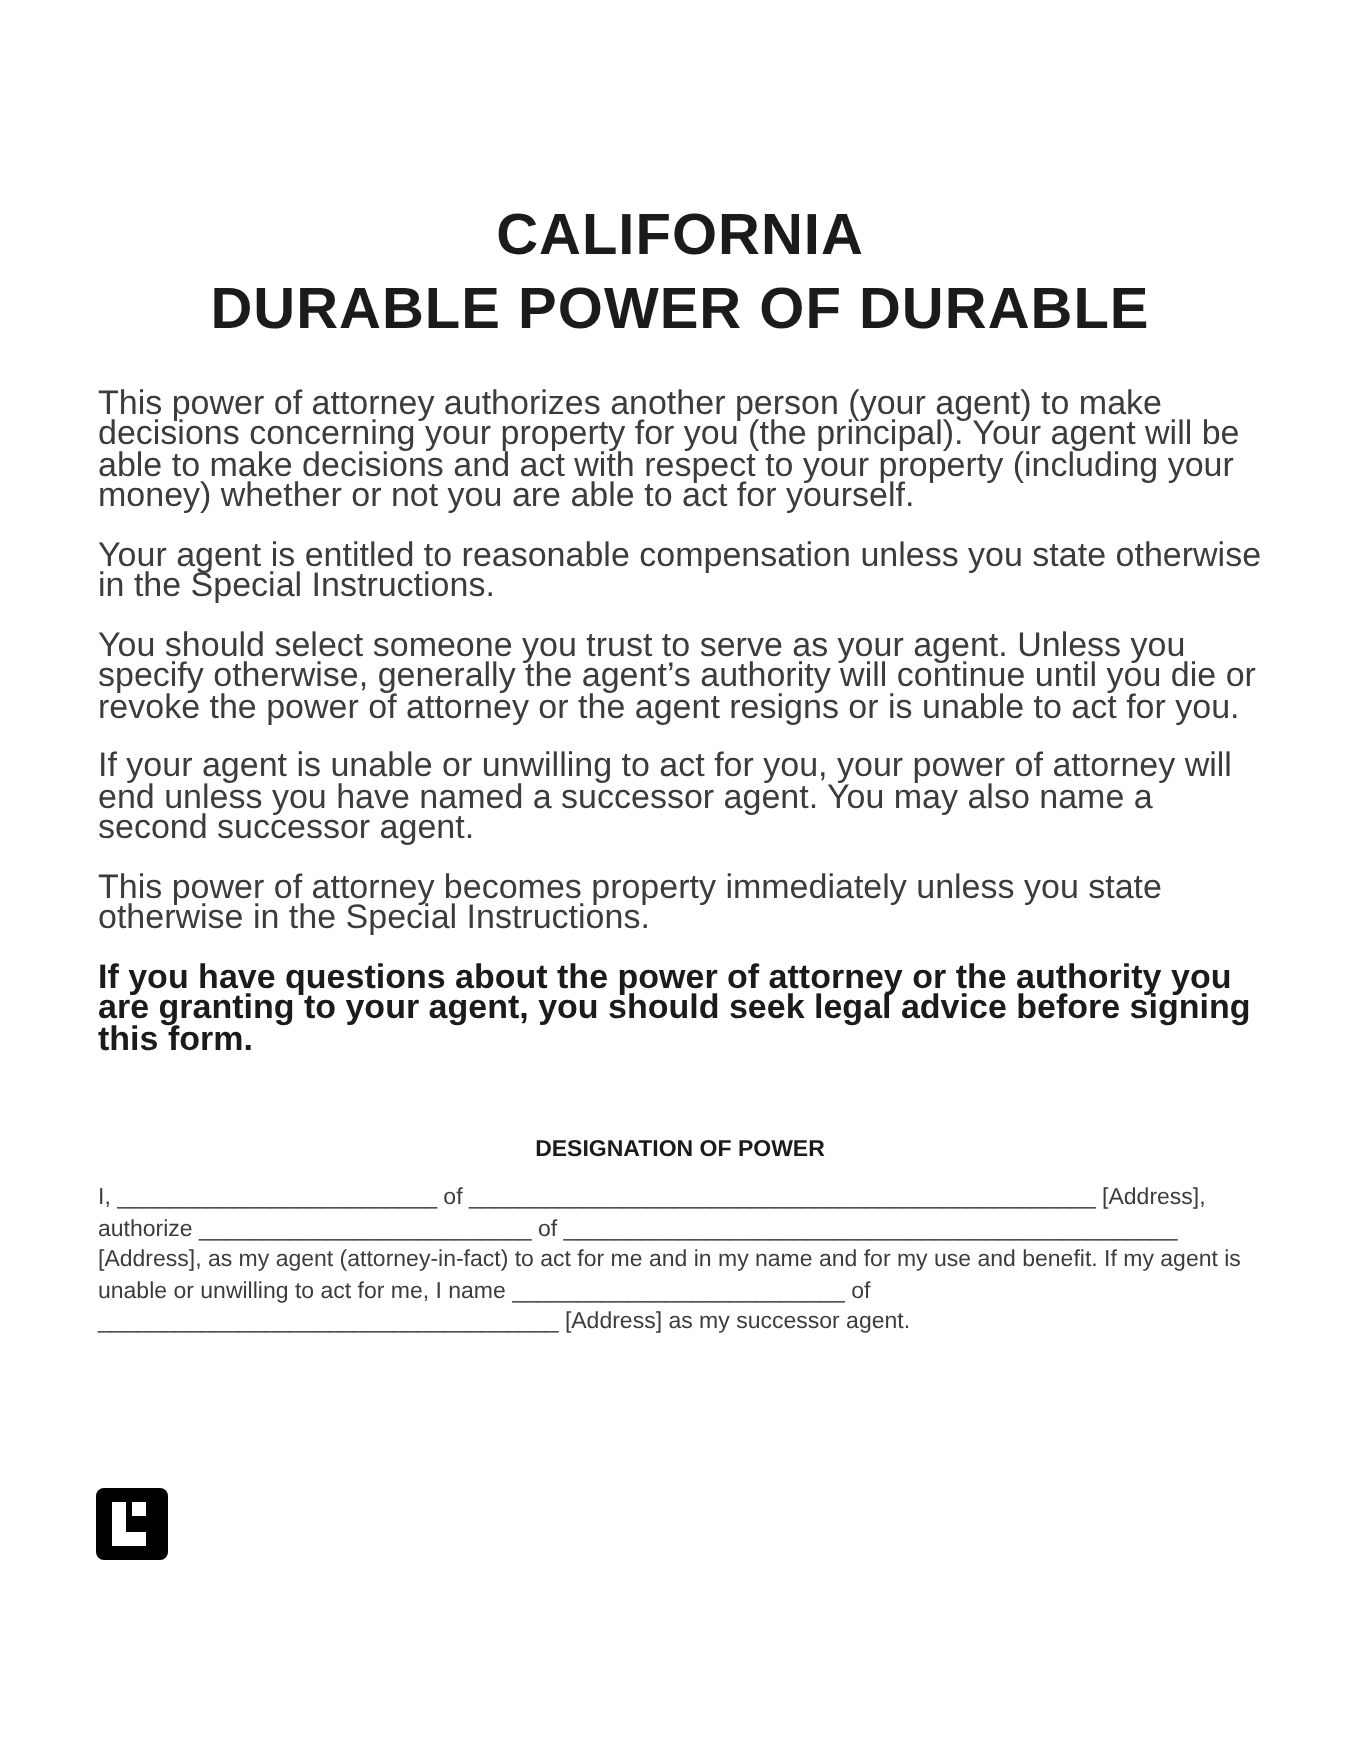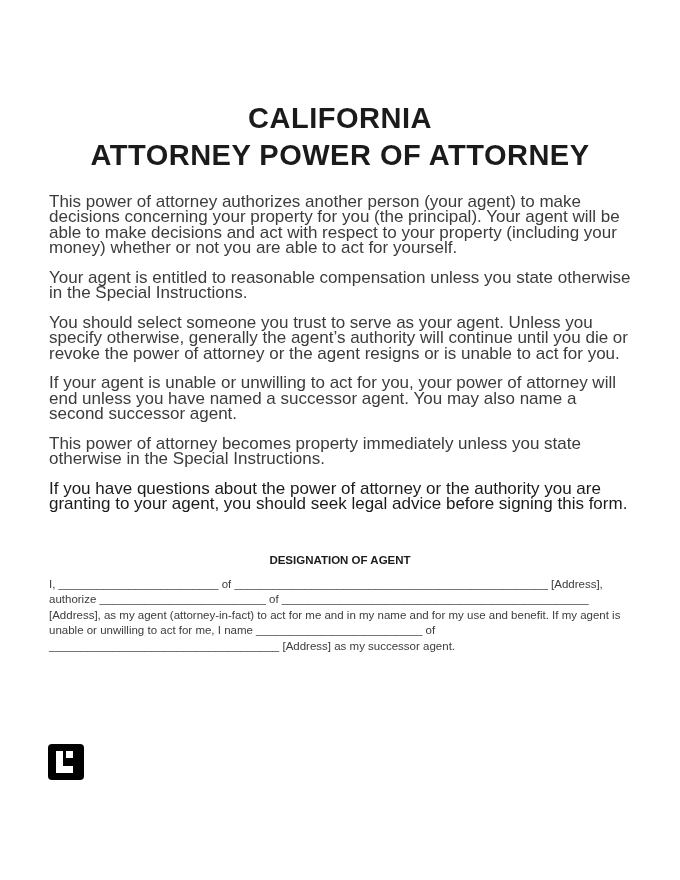--- a/index.html
+++ b/index.html
@@ -42,21 +42,21 @@
     margin: 0 0 14px 0;
     font-size: 17px;
     line-height: 15.5px;
     color: #3c3c3c;
     overflow-wrap: break-word;
   }
   .body-text {
     margin-top: 17px;
   }
   p.notice {
-    font-weight: normal;
+    font-weight: bold;
     color: #1b1b1b;
   }
   .designation-text {
     margin-top: 11px;
   }
   .designation-text p {
     margin: 0;
     font-size: 11.5px;
     line-height: 15.5px;
     color: #3c3c3c;
@@ -98,34 +98,34 @@
   }
 </style>
 </head>
 <body>
 
 <div class="page">
   <div class="content">
 
     <h1 class="doc-title">
       <span>CALIFORNIA</span><br>
-      <span>ATTORNEY POWER OF ATTORNEY</span>
+      <span>DURABLE POWER OF DURABLE</span>
     </h1>
 
 
     <div class="body-text">
       <p>This power of attorney authorizes another person (your agent) to make decisions concerning your property for you (the principal). Your agent will be able to make decisions and act with respect to your property (including your money) whether or not you are able to act for yourself.</p>
       <p>Your agent is entitled to reasonable compensation unless you state otherwise in the Special Instructions.</p>
       <p>You should select someone you trust to serve as your agent. Unless you specify otherwise, generally the agent’s authority will continue until you die or revoke the power of attorney or the agent resigns or is unable to act for you.</p>
       <p>If your agent is unable or unwilling to act for you, your power of attorney will end unless you have named a successor agent. You may also name a second successor agent.</p>
       <p>This power of attorney becomes property immediately unless you state otherwise in the Special Instructions.</p>
       <p class="notice">If you have questions about the power of attorney or the authority you are granting to your agent, you should seek legal advice before signing this form.</p>
     </div>
 
-    <h2 class="section-heading designation">DESIGNATION OF AGENT</h2>
+    <h2 class="section-heading designation">DESIGNATION OF POWER</h2>
 
     <div class="designation-text">
       <p>I, _________________________ of _________________________________________________ [Address], authorize __________________________ of ________________________________________________ [Address], as my agent (attorney-in-fact) to act for me and in my name and for my use and benefit. If my agent is unable or unwilling to act for me, I name __________________________ of ____________________________________ [Address] as my successor agent.</p>
     </div>
 
   </div>
 
   <div class="logo">
     <div class="bar-v"></div>
     <div class="bar-h"></div>

